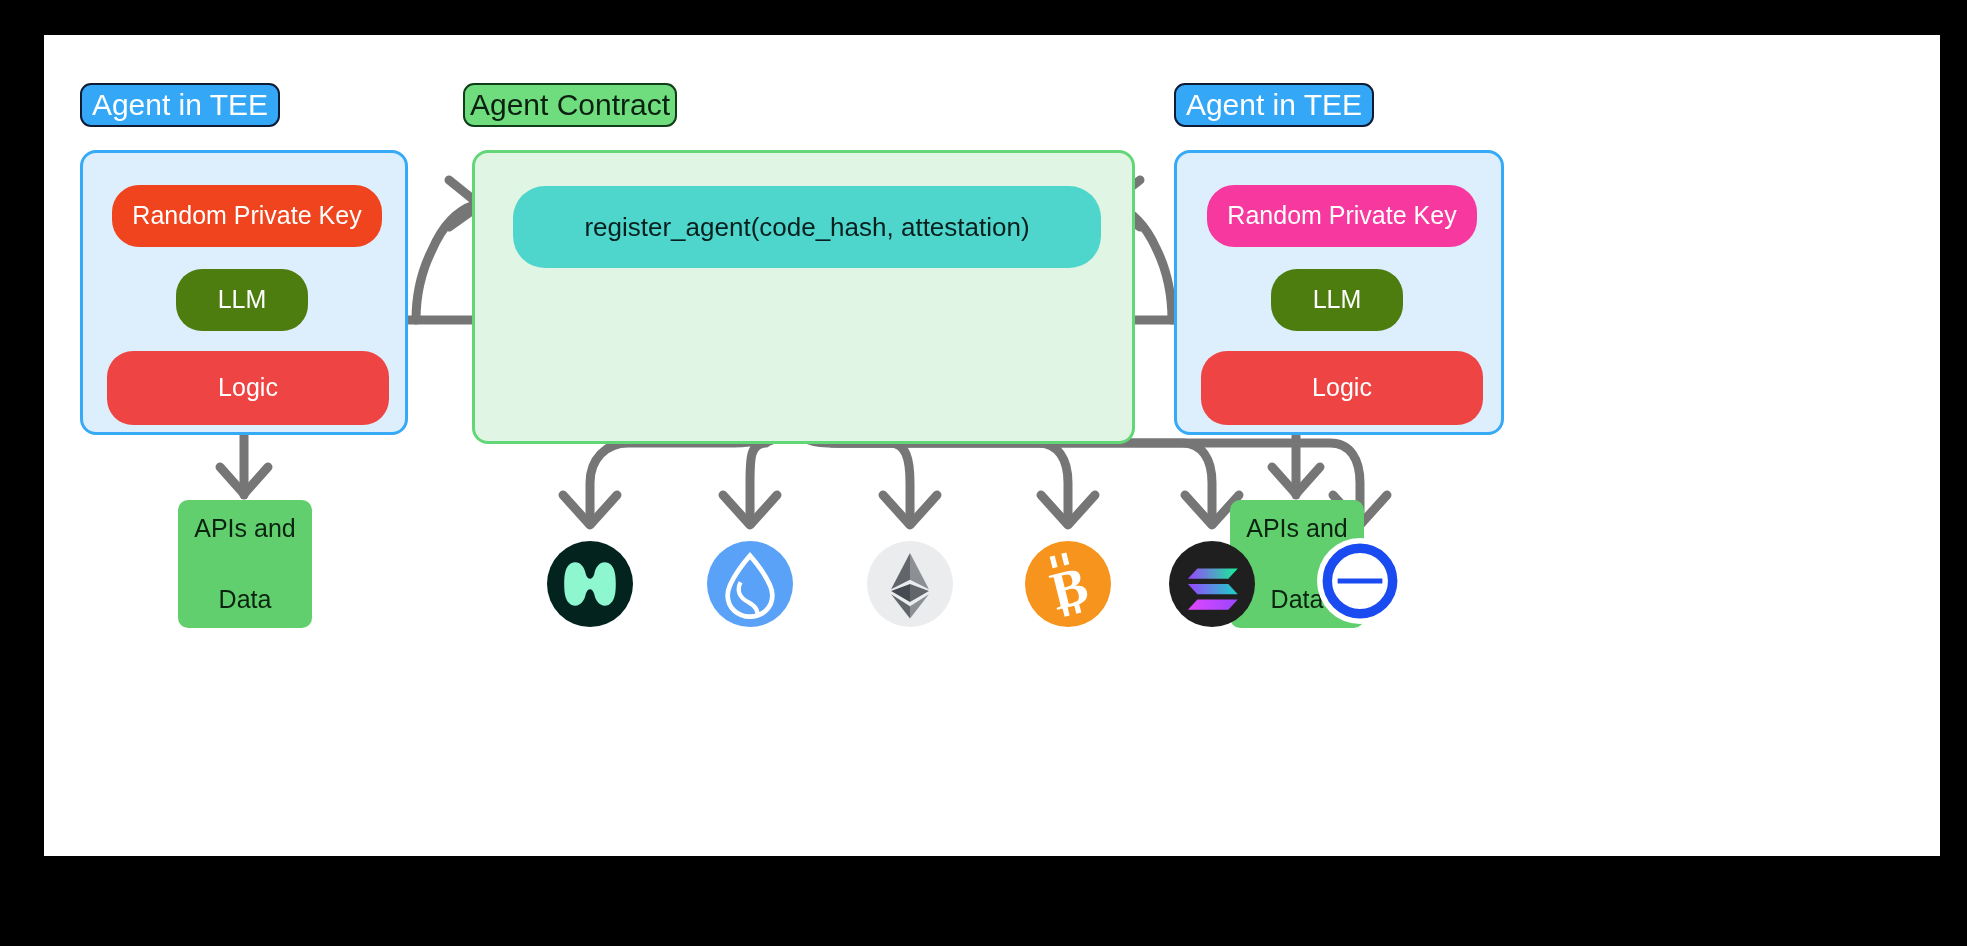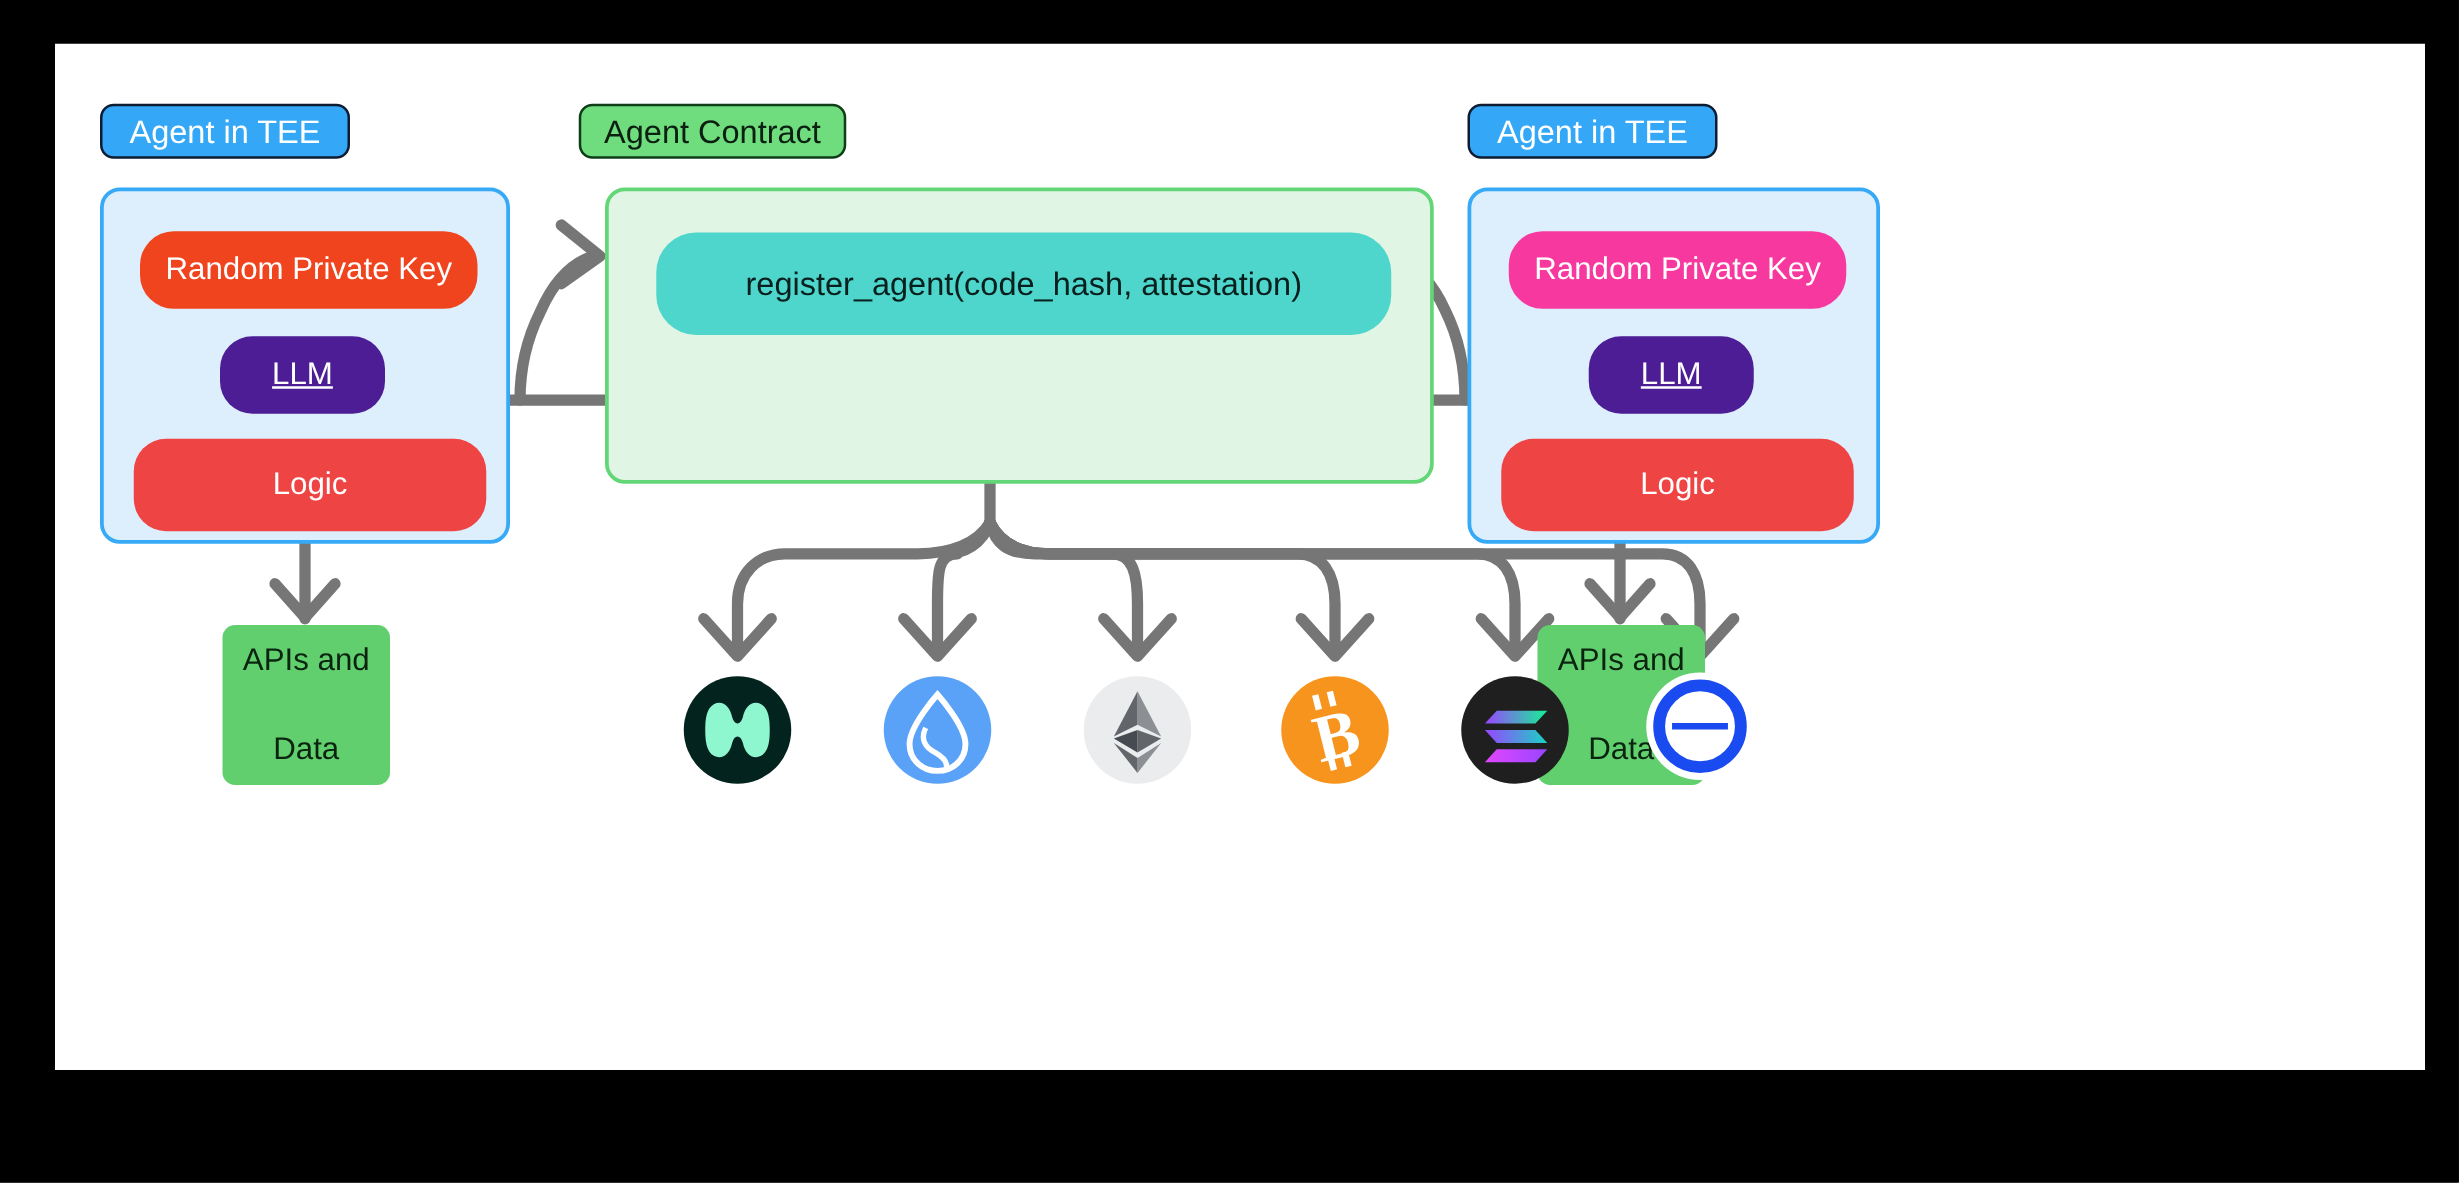--- a/index.html
+++ b/index.html
@@ -30,21 +30,21 @@
     background: #ffffff;
   }
 
   
   .badge {
     position: absolute;
     display: flex;
     align-items: center;
     justify-content: center;
     border-radius: 11px;
-    font-size: 26px;
+    font-size: 30px;
     line-height: 1;
     white-space: nowrap;
     box-sizing: border-box;
     padding: 0 14px;
     height: 44px;
   }
   .badge-tee {
     background: #34a8f7;
     border: 2.5px solid #0d1b33;
     color: #ffffff;
@@ -77,21 +77,21 @@
     display: flex;
     align-items: center;
     justify-content: center;
     text-align: center;
     border-radius: 27px;
     font-size: 25px;
     line-height: 1.25;
   }
   .block.key-red    { background: #f0441e; color: #ffffff; }
   .block.key-pink   { background: #f7389f; color: #ffffff; }
-  .block.llm        { background: #4c1d95; color: #ffffff; border-radius: 26px; text-decoration: underline; }
+  .block.llm        { background: #4d7c0f; color: #ffffff; border-radius: 26px; }
   .block.logic      { background: #ef4444; color: #ffffff; border-radius: 26px; }
   .block.fn         { background: #4fd6cc; color: #07201e; border-radius: 32px; font-size: 26px; }
   .block.apis       { background: #62cf6e; color: #0a2410; border-radius: 10px; font-size: 25px; gap: 40px; }
 
   
   #arrows {
     position: absolute;
     left: 0; top: 0;
     width: 1896px;
     height: 821px;
@@ -188,21 +188,21 @@
 
     <div class="block apis" style="left:134px; top:465px; width:134px; height:128px; flex-direction:column;">
       <span>APIs and</span>
       <span>Data</span>
     </div>
 
     <div class="badge badge-contract" style="left:419px; top:48px; width:214px;">
       <span>Agent Contract</span>
     </div>
 
-    <div class="panel panel-contract" style="left:440px; top:115px; width:663px; height:237px;">
+    <div class="panel panel-contract" style="left:428px; top:115px; width:663px; height:294px;">
 
       <div class="block fn" style="left:38px; top:33px; width:588px; height:82px;">
         <span>register_agent(code_hash, attestation)</span>
       </div>
 
     </div>
 
     <div class="badge badge-tee" style="left:1130px; top:48px; width:200px;">
       <span>Agent in TEE</span>
     </div>

